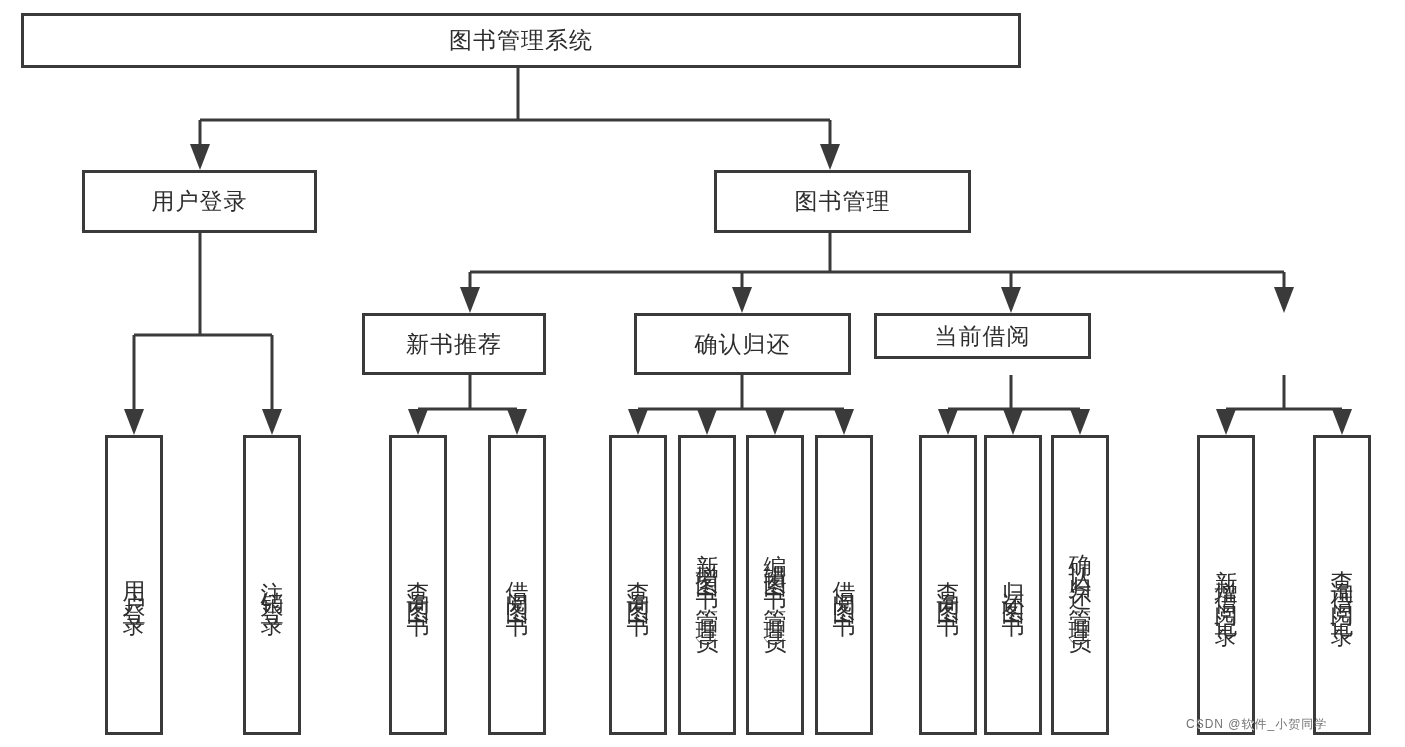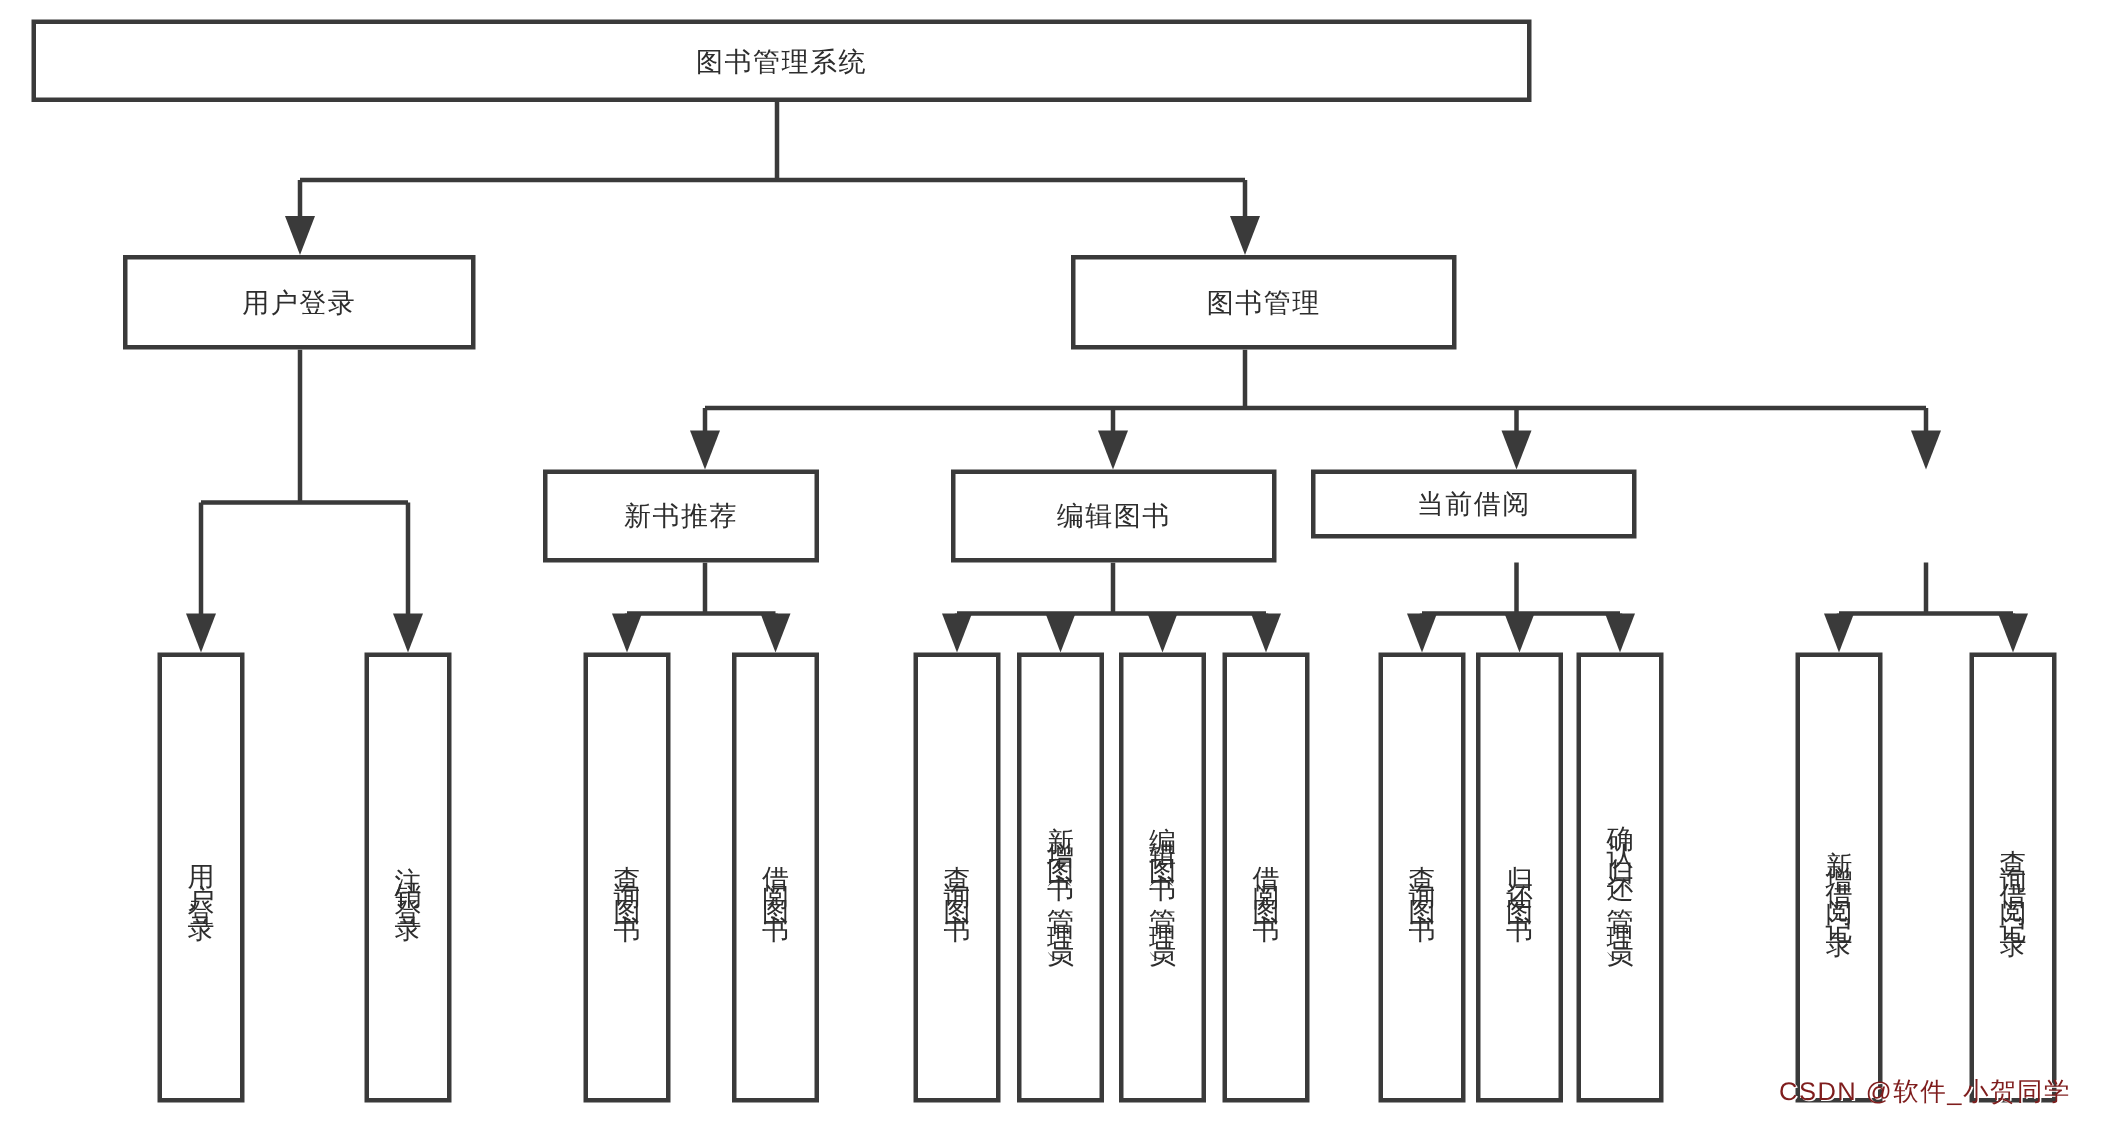--- a/index.html
+++ b/index.html
@@ -19,39 +19,39 @@
   }
   .box {
     position: absolute;
     box-sizing: border-box;
     background: #ffffff;
     border: 3px solid #3a3a3a;
     display: flex;
     align-items: center;
     justify-content: center;
     color: #2d2d2d;
-    font-size: 18px;
+    font-size: 23px;
     letter-spacing: 1px;
     z-index: 1;
     white-space: nowrap;
   }
   .leaf span {
     writing-mode: vertical-rl;
     text-orientation: mixed;
     letter-spacing: 11px;
     line-height: 1;
     white-space: pre;
   }
   .watermark {
     position: absolute;
     left: 1186px;
     top: 716px;
     z-index: 2;
-    font-size: 17px;
-    color: #7f1d1d;
+    font-size: 12px;
+    color: #737373;
     letter-spacing: 1px;
     text-shadow: 1px 1px 0 #ffffff;
     white-space: nowrap;
   }
 </style>
 </head>
 <body>
 
 <div class="stage">
 
@@ -110,21 +110,21 @@
     <span>用户登录</span>
   </div>
   <div class="box" style="left:714px; top:170px; width:257px; height:63px;align-items:center;">
     <span>图书管理</span>
   </div>
 
   <div class="box" style="left:362px; top:313px; width:184px; height:62px;">
     <span>新书推荐</span>
   </div>
   <div class="box" style="left:634px; top:313px; width:217px; height:62px;">
-    <span>编辑图书</span>
+    <span>确认归还</span>
   </div>
   <div class="box" style="left:874px; top:313px; width:217px; height:46px;">
     <span>当前借阅</span>
   </div>
 
   <div class="box leaf" style="left:105px; top:435px; width:58px; height:300px;">
     <span>用户登录</span>
   </div>
   <div class="box leaf" style="left:243px; top:435px; width:58px; height:300px;">
     <span>注销登录</span>

